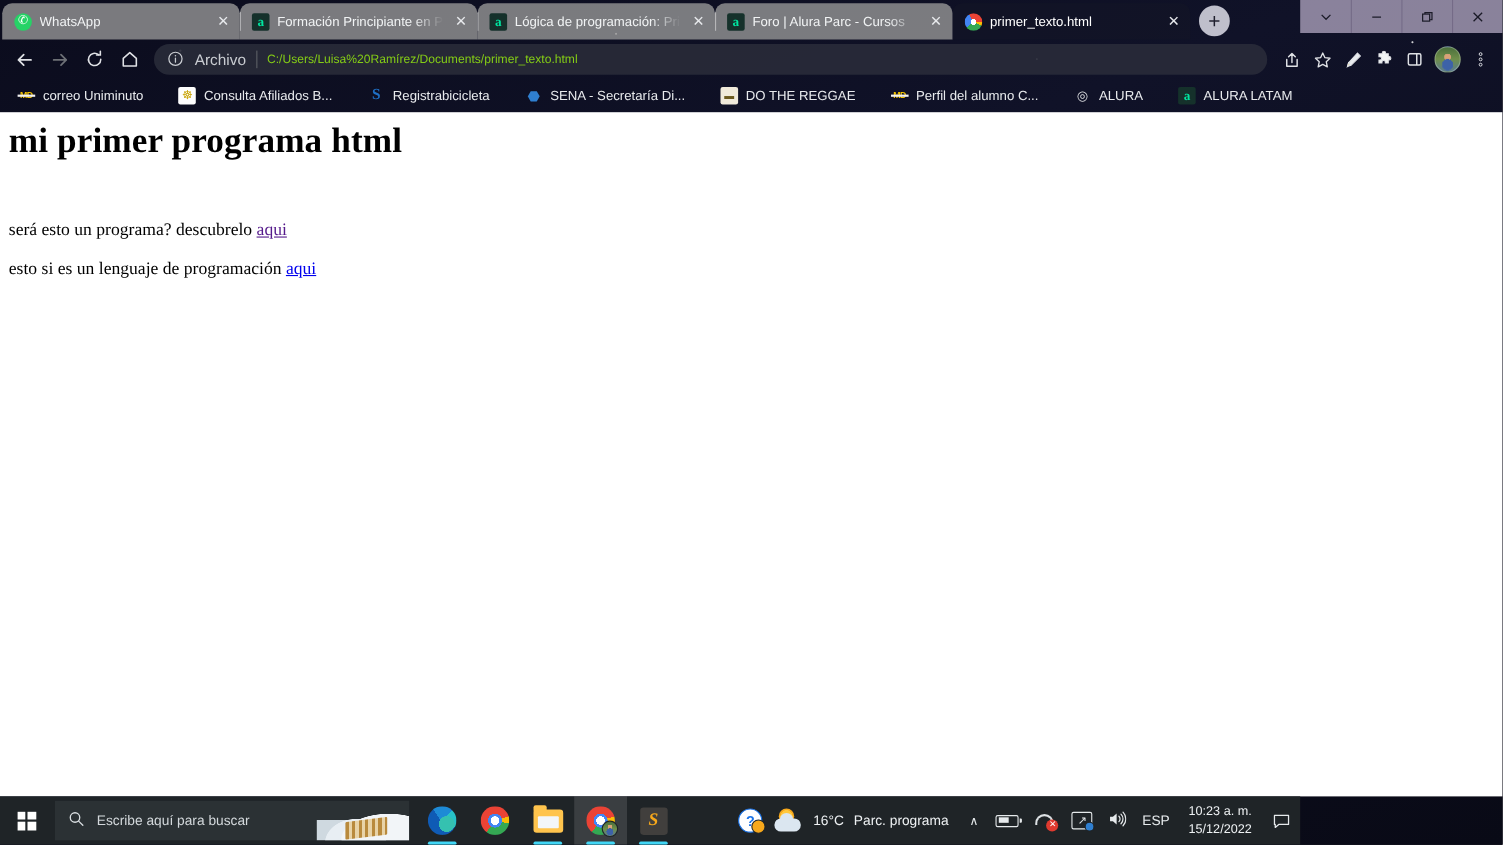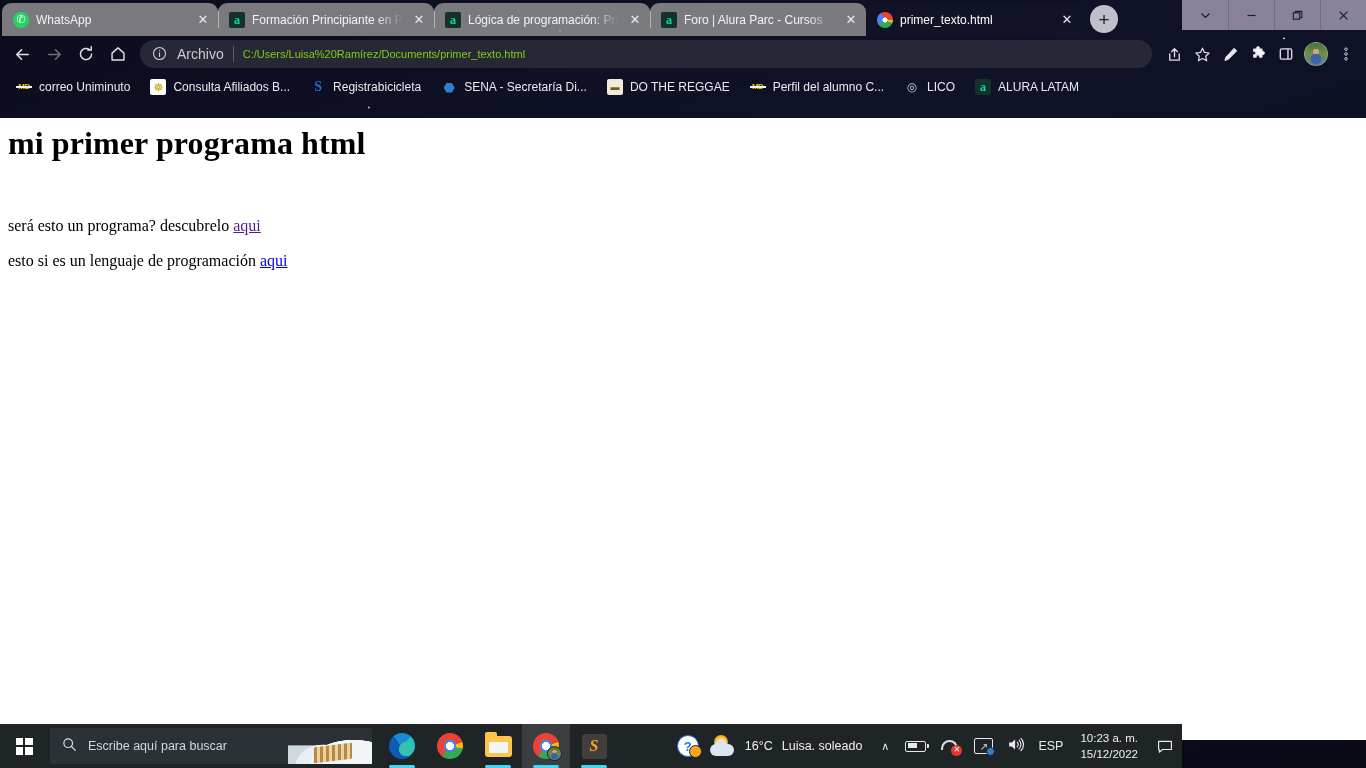--- a/index.html
+++ b/index.html
@@ -236,21 +236,21 @@
       linear-gradient(180deg, #4a6f3c 0%, #6f8e4a 48%, #5a7b8e 100%);
     border: 1px solid rgba(255,255,255,.25);
   }
 
   
   .bookmarks {
     height: 30px;
     display: flex;
     align-items: center;
     padding: 0 8px;
-    gap: 4px;
+    gap: 16px;
     background: transparent;
   }
   .bm {
     display: flex;
     align-items: center;
     gap: 7px;
     padding: 3px 8px;
     border-radius: 4px;
     font-size: 12px;
     color: #e8eaed;
@@ -312,21 +312,20 @@
 
   
   .viewport {
     position: absolute;
     left: 0;
     top: 102px;
     width: 1366px;
     height: 622px;
     background: #ffffff;
     overflow: hidden;
-    margin-top: 16px;
   }
   .doc {
     padding: 8px;
     font-family: "Liberation Serif", "DejaVu Serif", serif;
     color: #000000;
   }
   .doc h1 {
     font-size: 32px;
     font-weight: bold;
     line-height: 1.1;
@@ -801,21 +800,21 @@
       <span>DO THE REGGAE</span>
     </div>
 
     <div class="bm">
       <span class="bm-ico ico-md">MD</span>
       <span>Perfil del alumno C...</span>
     </div>
 
     <div class="bm">
       <span class="bm-ico ico-sena">◎</span>
-      <span>LICO</span>
+      <span>ALURA</span>
     </div>
 
     <div class="bm">
       <span class="bm-ico ico-alura">a</span>
       <span>ALURA LATAM</span>
     </div>
   </div>
 </div>
 
 <div class="viewport">
@@ -873,21 +872,21 @@
     <div class="tray-item">
       <span class="help-badge">?</span>
     </div>
 
     <div class="weather">
       <span class="wx-icon">
         <span class="sun"></span>
           <span class="cloud"></span>
       </span>
       <span>16°C</span>
-      <span>Luisa. soleado</span>
+      <span>Parc. programa</span>
     </div>
 
     <div class="tray-chevron">∧</div>
 
     <div class="tray-item">
       <span class="ic-battery">
           <i></i>
         </span>
     </div>
 

